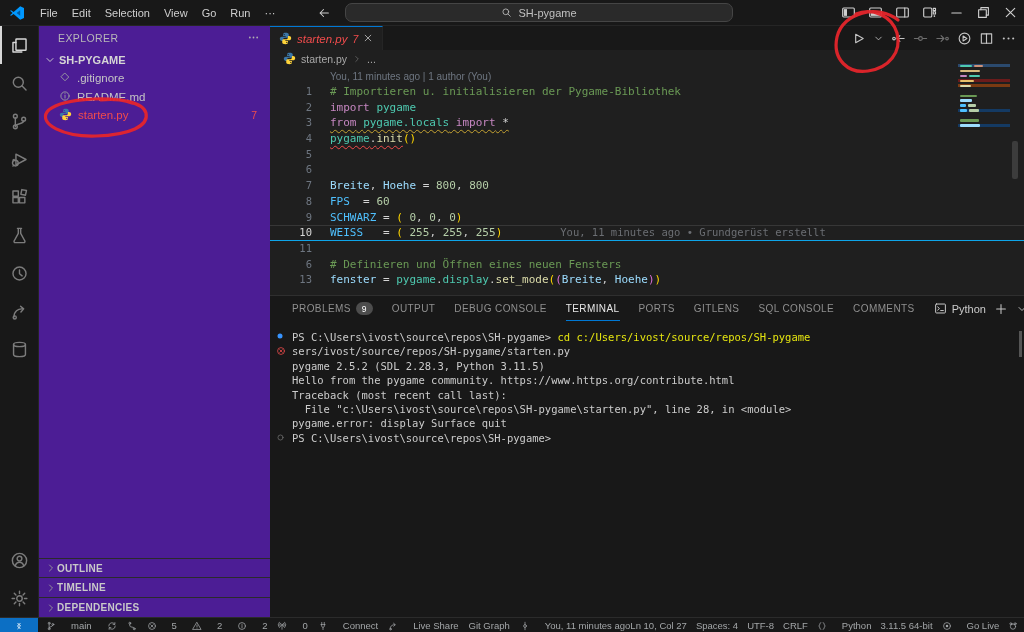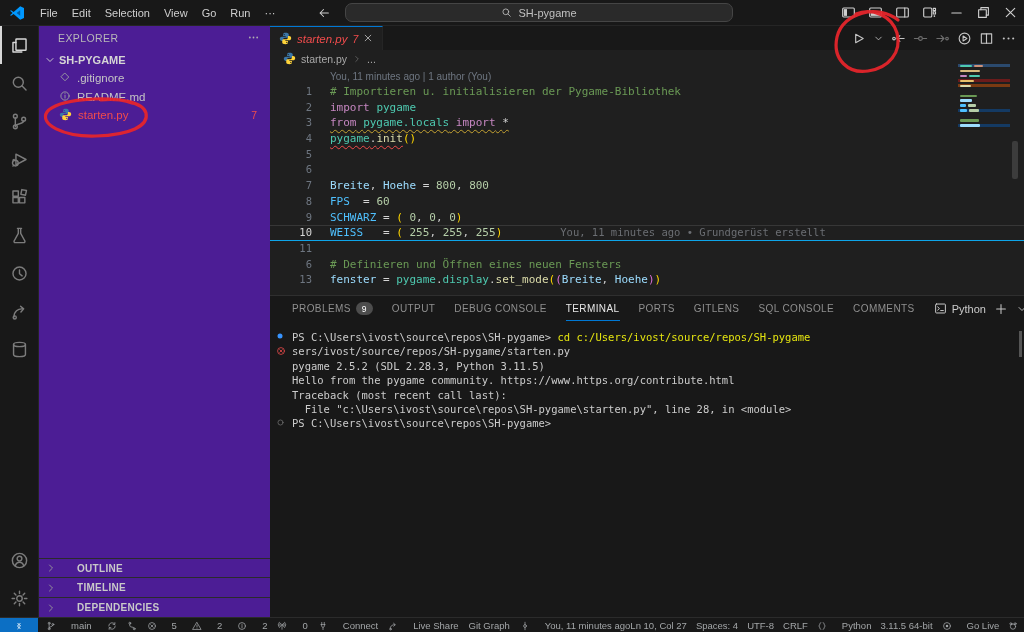--- a/index.html
+++ b/index.html
@@ -34,21 +34,21 @@
            border-right:1px solid #252525;display:flex;flex-direction:column}
   .sb-head{height:24px;display:flex;align-items:center;padding:0 10px 0 19px;font-size:10.5px;
            letter-spacing:.4px;color:#b8b8b8}
   .sb-head .more{margin-left:auto;color:#b0b0b0}
   .proj-row{height:19px;display:flex;align-items:center;gap:3px;padding-left:5px;font-size:11px;
             font-weight:bold;color:#d5d5d5}
   .fe-row{height:18.5px;display:flex;align-items:center;gap:6px;padding-left:20px;font-size:11.5px;color:#c5c5c5}
   .fe-row .fbadge{margin-left:auto;margin-right:13px;font-size:10.5px}
   .fe-err{color:#f14c4c}
   .sb-sections{margin-top:auto;display:flex;flex-direction:column}
-  .sb-sec{height:18.8px;border-top:1px solid #2b2b2b;display:flex;align-items:center;gap:20px;
+  .sb-sec{height:18.8px;border-top:1px solid #2b2b2b;display:flex;align-items:center;gap:0;
           padding-left:6px;font-size:10px;font-weight:bold;letter-spacing:.3px;color:#c9c9c9}
 
   
   .editor{position:absolute;left:270px;top:26px;width:754px;height:269px;background:#1f1f1f}
   .tabbar{position:absolute;left:0;top:0;width:754px;height:24px;background:#181818;display:flex}
   .tab{height:24px;background:#1f1f1f;border-top:1.5px solid #0078d4;border-right:1px solid #252525;
        display:flex;align-items:center;gap:5px;padding:0 9px;font-size:11.5px}
   .tab .tname{color:#f14c4c;font-style:italic}
   .tab .tbadge{color:#f14c4c;font-size:10.5px;font-style:italic}
   .editor-actions{margin-left:auto;display:flex;align-items:center;gap:7px;padding-right:8px;color:#c5c5c5}
@@ -499,20 +499,21 @@
               <circle class="f" cx="8" cy="8" r="5" fill="currentColor"></circle>
             </svg></span><span class="t-fg">PS C:\Users\ivost\source\repos\SH-pygame&gt; </span><span class="t-y">cd c:/Users/ivost/source/repos/SH-pygame</span></div>
         <div class="tl"><span class="tind"><svg class="ic" width="10" height="10" viewBox="0 0 16 16" style="color:#f14c4c">
               <circle cx="8" cy="8" r="5.5"></circle>
               <path d="M5.9 5.9l4.2 4.2M10.1 5.9l-4.2 4.2"></path>
             </svg></span><span class="t-fg">sers/ivost/source/repos/SH-pygame/starten.py</span></div>
         <div class="tl"><span class="t-fg">pygame 2.5.2 (SDL 2.28.3, Python 3.11.5)</span></div>
         <div class="tl"><span class="t-fg">Hello from the pygame community. https://www.https.org/contribute.html</span></div>
         <div class="tl"><span class="t-fg">Traceback (most recent call last):</span></div>
         <div class="tl"><span class="t-fg">  File "c:\Users\ivost\source\repos\SH-pygame\starten.py", line 28, in &lt;module&gt;</span></div>
+        <div class="tl"><span class="t-fg">pygame.error: display Surface quit</span></div>
         <div class="tl"><span class="tind"><svg class="ic" width="9" height="9" viewBox="0 0 16 16" style="color:#7a7a7a">
               <circle cx="8" cy="8" r="4.5"></circle>
             </svg></span><span class="t-fg">PS C:\Users\ivost\source\repos\SH-pygame&gt; </span></div>
       </div>
   </div>
 
   <div class="statusbar">
     <div class="sb-remote">
       <svg class="ic" width="12" height="12" viewBox="0 0 16 16">
           <path d="M9.5 4.5 6 8l3.5 3.5M6.5 4.5 10 8l-3.5 3.5"></path>

